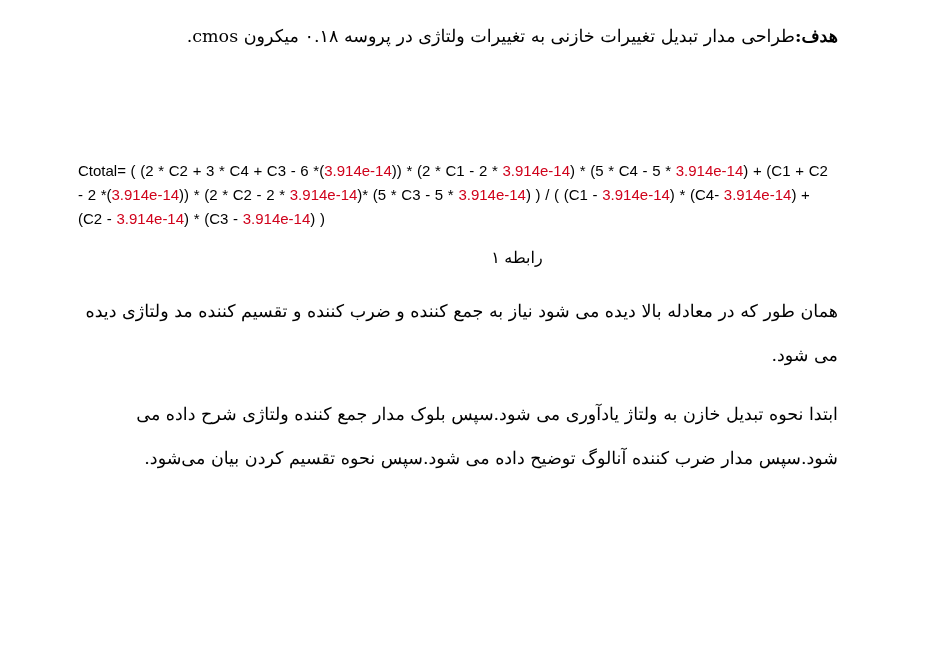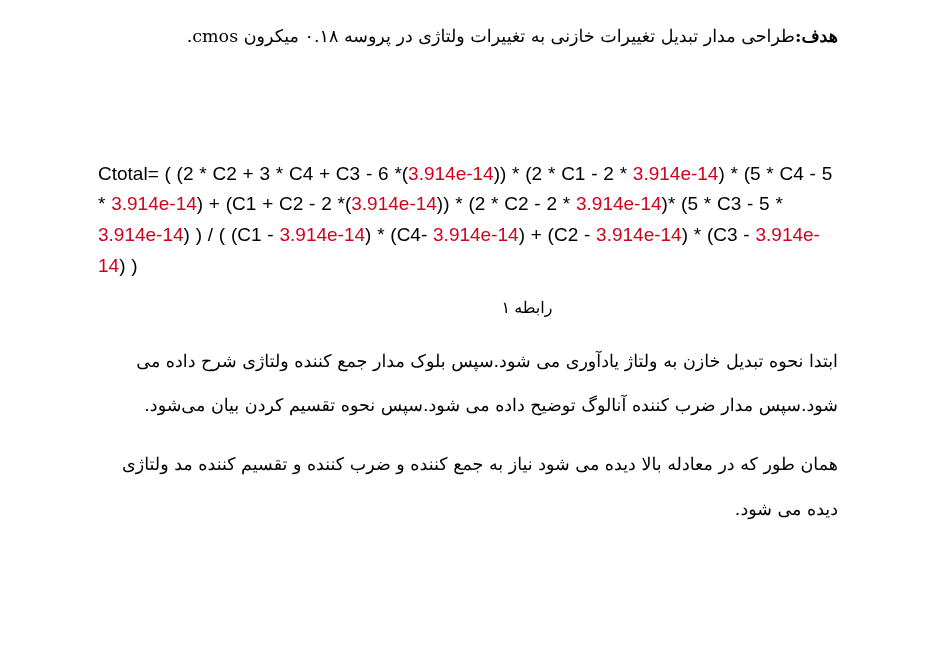--- a/index.html
+++ b/index.html
@@ -13,21 +13,21 @@
     font-family: "Liberation Serif", "DejaVu Serif", serif;
     color: #000000;
     overflow: hidden;
     position: relative;
   }
   .page {
     position: relative;
     width: 934px;
     height: 655px;
     box-sizing: border-box;
-    padding: 14px 96px 0 96px;
+    padding: 14px 96px 0 76px;
   }
 
   
   .p-fa {
     direction: rtl;
     text-align: right;
     font-size: 17.5px;
     line-height: 2.55;
     margin: 0 0 14px 0;
     font-family: "DejaVu Serif", "Liberation Serif", serif;
@@ -41,37 +41,37 @@
     display: inline-block;
   }
 
   .gap-1 { height: 86px; }
 
   
   .formula {
     direction: ltr;
     text-align: left;
     font-family: "Liberation Sans", "DejaVu Sans", sans-serif;
-    font-size: 19px;
+    font-size: 15px;
     line-height: 1.62;
     color: #000000;
     margin: 0 0 6px 0;
     padding: 0 4px 0 2px;
     word-spacing: 0.5px;
   }
   .formula .red {
     color: #d0021b;
   }
 
   .caption-fa {
     direction: rtl;
     text-align: center;
     font-size: 16px;
     margin: 16px 0 12px 0;
-    font-family: Liberation Serif, serif;
+    font-family: Liberation Sans, sans-serif;
     padding-left: 120px;
   }
   .block-spacer-b { height: 10px; }
 </style>
 </head>
 <body>
 
 <div class="page">
 
   <p class="p-fa">
@@ -80,17 +80,17 @@
 
 
   <div class="gap-1"></div>
 
   <div class="formula" id="formula"><span>Ctotal= ( (2 * C2 + 3 * C4 + C3 - 6 *(</span><span class="red" style="color: rgb(208, 2, 27);">3.914e-14</span><span>)) * (2 * C1 - 2 * </span><span class="red" style="color: rgb(208, 2, 27);">3.914e-14</span><span>) * (5 * C4 - 5 * </span><span class="red" style="color: rgb(208, 2, 27);">3.914e-14</span><span>) + (C1 + C2 - 2 *(</span><span class="red" style="color: rgb(208, 2, 27);">3.914e-14</span><span>)) * (2 * C2 - 2 * </span><span class="red" style="color: rgb(208, 2, 27);">3.914e-14</span><span>)* (5 * C3 - 5 * </span><span class="red" style="color: rgb(208, 2, 27);">3.914e-14</span><span>) ) / ( (C1 - </span><span class="red" style="color: rgb(208, 2, 27);">3.914e-14</span><span>) * (C4- </span><span class="red" style="color: rgb(208, 2, 27);">3.914e-14</span><span>) + (C2 - </span><span class="red" style="color: rgb(208, 2, 27);">3.914e-14</span><span>) * (C3 - </span><span class="red" style="color: rgb(208, 2, 27);">3.914e-14</span><span>) )</span></div>
 
   <div class="caption-fa">رابطه ۱</div>
 
   <div class="block-spacer-b"></div>
 
+  <p class="p-fa">همان طور که در معادله بالا دیده می شود نیاز به جمع کننده و ضرب کننده و تقسیم کننده مد ولتاژی دیده می شود.</p>
+
   <p class="p-fa">ابتدا نحوه تبدیل خازن به ولتاژ یادآوری می شود.سپس بلوک مدار جمع کننده ولتاژی شرح داده می شود.سپس مدار ضرب کننده آنالوگ توضیح داده می شود.سپس نحوه تقسیم کردن بیان می‌شود.</p>
-
-  <p class="p-fa">همان طور که در معادله بالا دیده می شود نیاز به جمع کننده و ضرب کننده و تقسیم کننده مد ولتاژی دیده می شود.</p>
 
 </div>
 
 </body></html>

